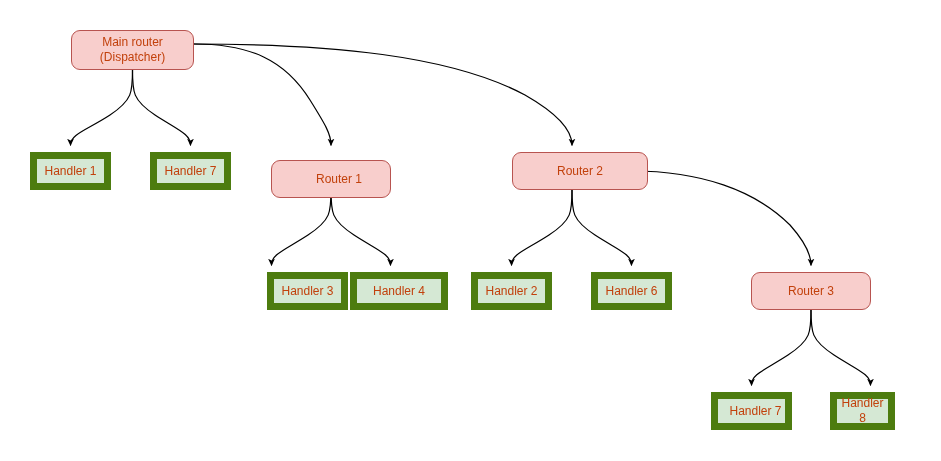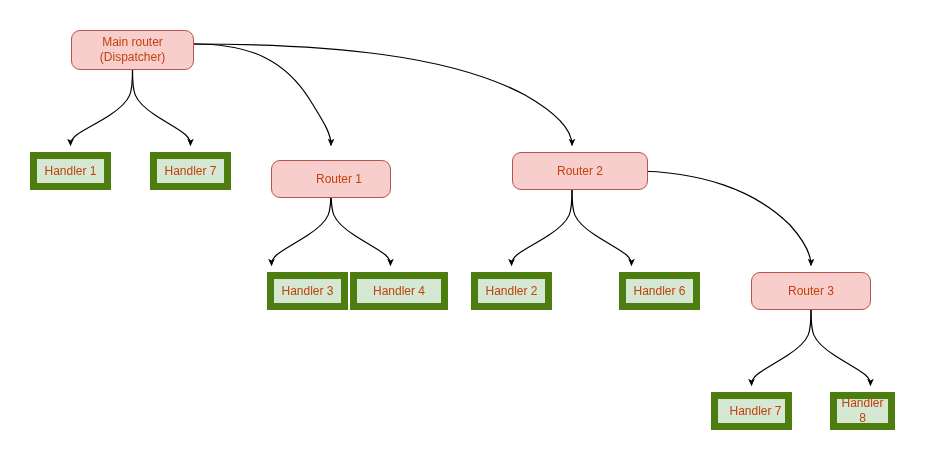--- a/index.html
+++ b/index.html
@@ -81,19 +81,19 @@
   <div id="nodes-layer">
       <div class="node node-router" style="left: 71px; top: 30px; width: 123px; height: 40px;"><span class="node-label">Main router
 (Dispatcher)</span></div>
       <div class="node node-handler" style="left: 30px; top: 152px; width: 81px; height: 38px;"><span class="node-label">Handler 1</span></div>
       <div class="node node-handler" style="left: 150px; top: 152px; width: 81px; height: 38px;"><span class="node-label">Handler 7</span></div>
       <div class="node node-router" style="left: 271px; top: 160px; width: 120px; height: 38px; padding-left: 16px;"><span class="node-label">Router 1</span></div>
       <div class="node node-router" style="left: 512px; top: 152px; width: 136px; height: 38px;"><span class="node-label">Router 2</span></div>
       <div class="node node-handler" style="left: 231px; top: 272px; width: 81px; height: 38px; margin-left: 36px;"><span class="node-label">Handler 3</span></div>
       <div class="node node-handler" style="left: 350px; top: 272px; width: 98px; height: 38px;"><span class="node-label">Handler 4</span></div>
       <div class="node node-handler" style="left: 471px; top: 272px; width: 81px; height: 38px;"><span class="node-label">Handler 2</span></div>
-      <div class="node node-handler" style="left: 591px; top: 272px; width: 81px; height: 38px; margin-left: 28px;"><span class="node-label">Handler 6</span></div>
+      <div class="node node-handler" style="left: 591px; top: 272px; width: 81px; height: 38px;"><span class="node-label">Handler 6</span></div>
       <div class="node node-router" style="left: 751px; top: 272px; width: 120px; height: 38px;"><span class="node-label">Router 3</span></div>
       <div class="node node-handler" style="left: 711px; top: 392px; width: 81px; height: 38px; padding-left: 8px;"><span class="node-label">Handler 7</span></div>
       <div class="node node-handler" style="left: 830px; top: 392px; width: 65px; height: 38px;"><span class="node-label">Handler 8</span></div>
     </div>
 
 </div>
 
 </body></html>

